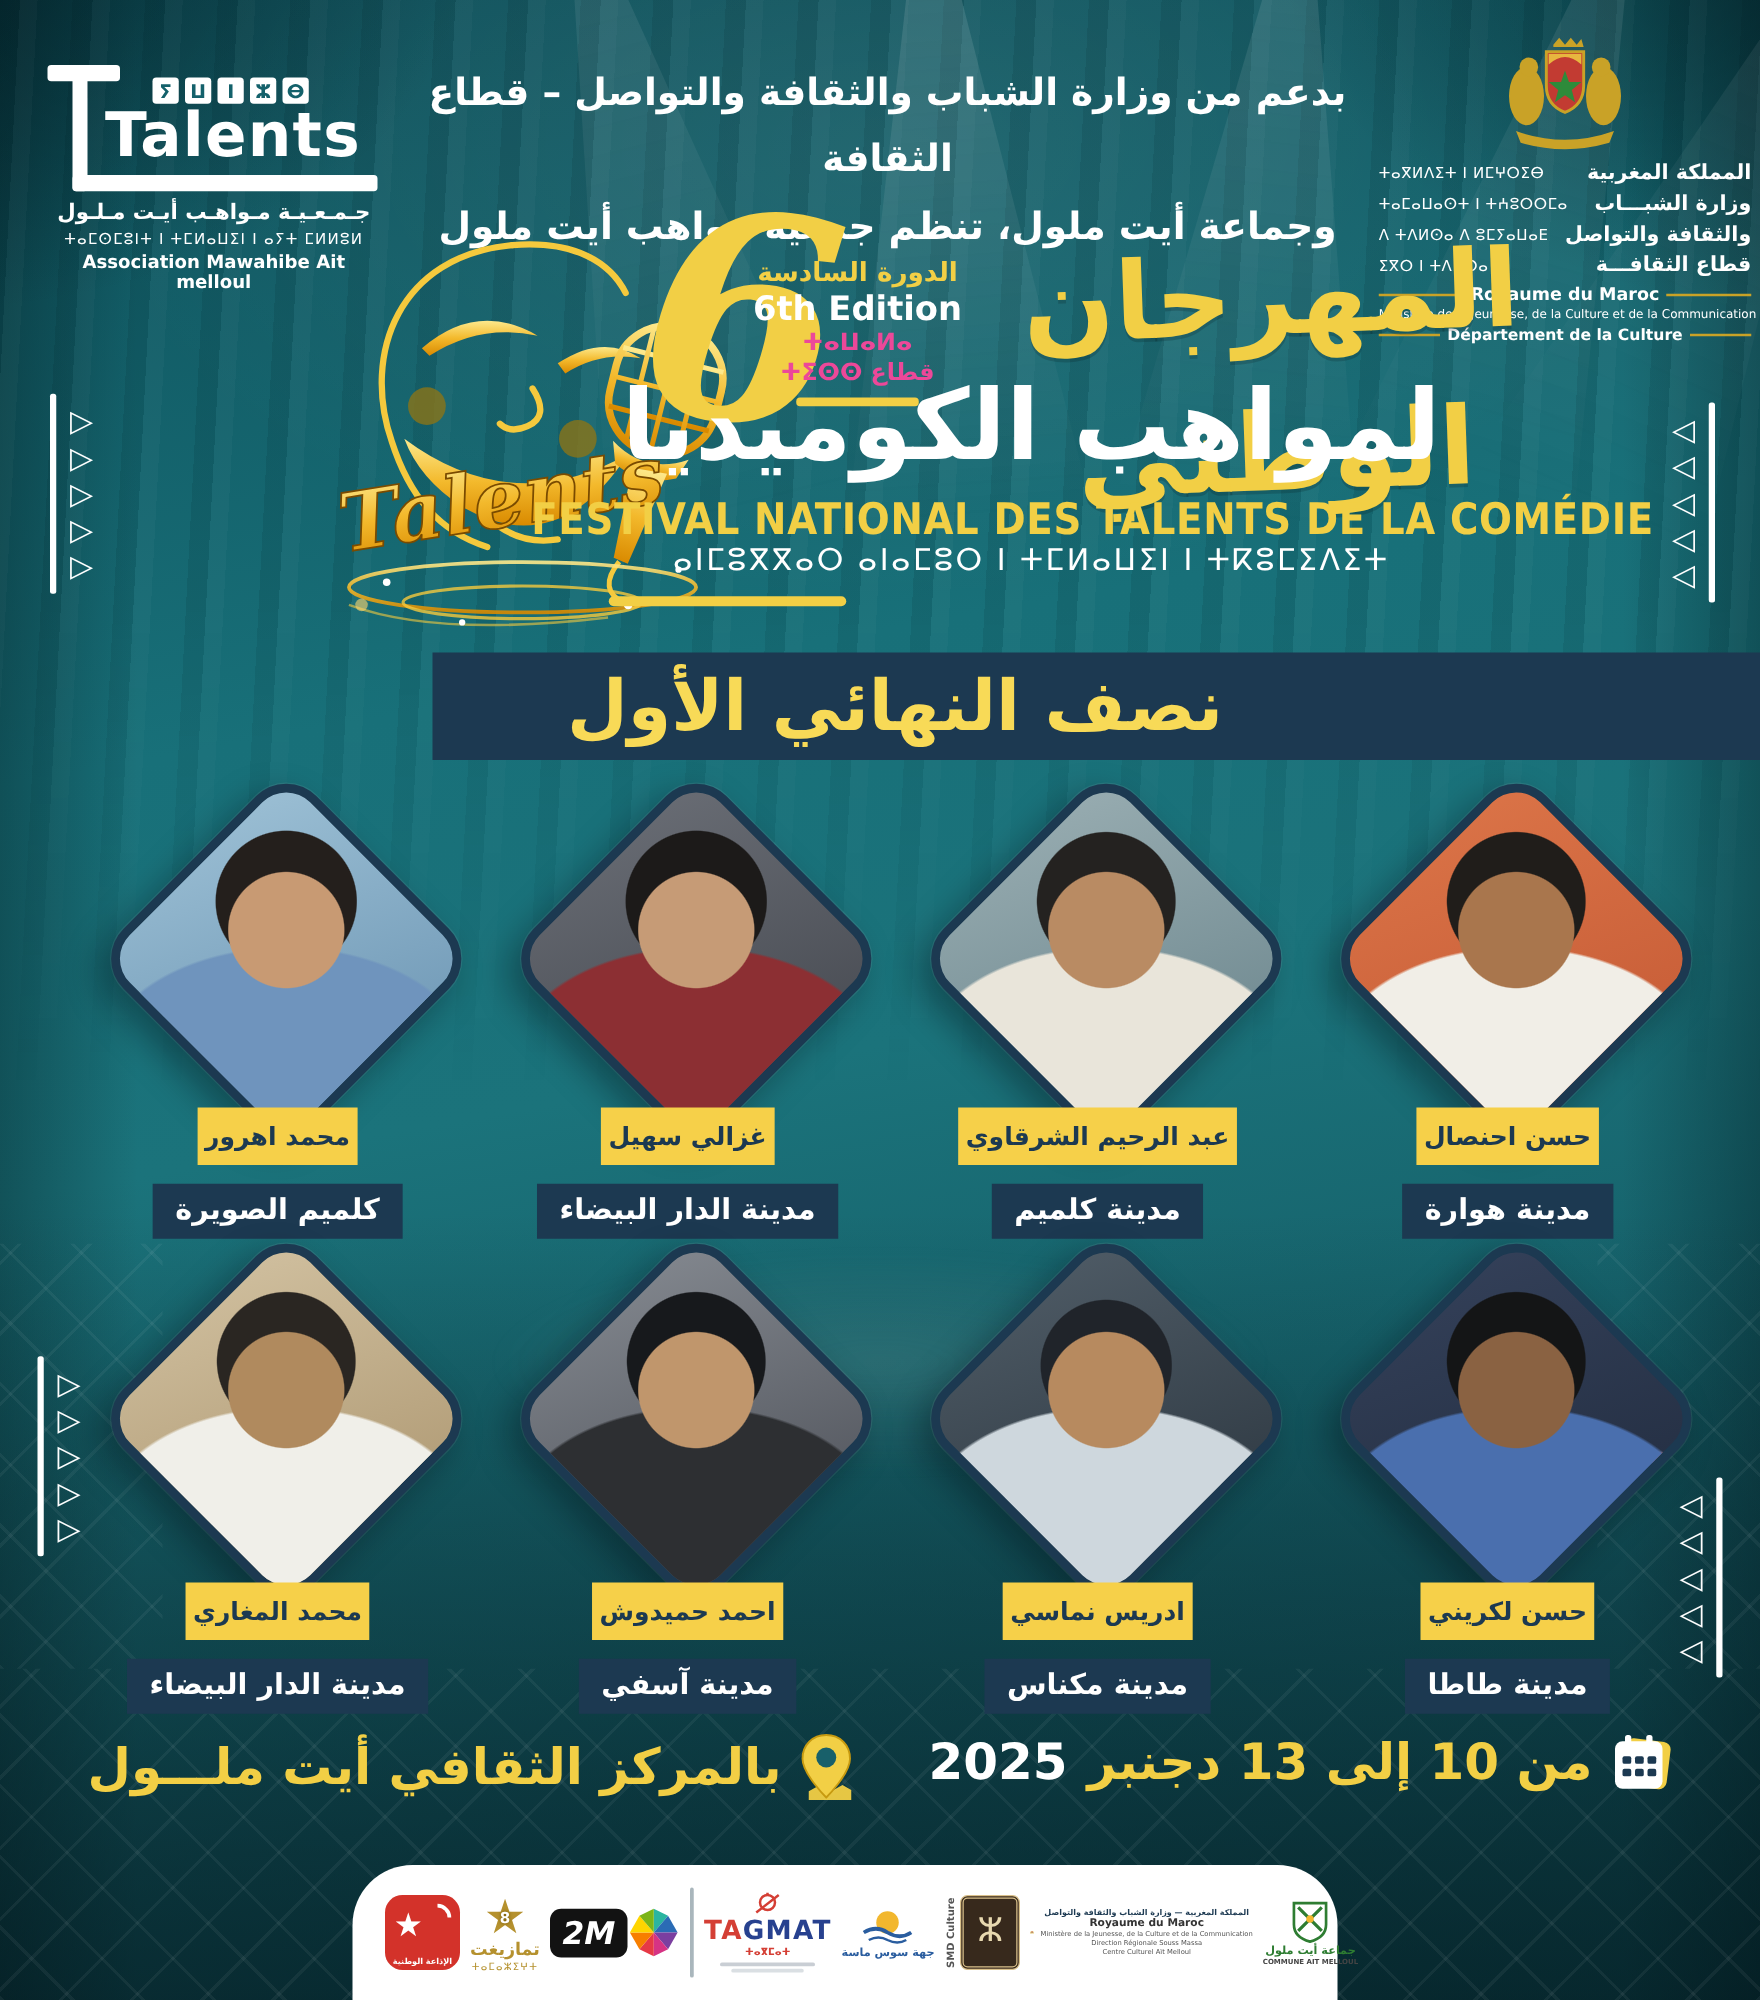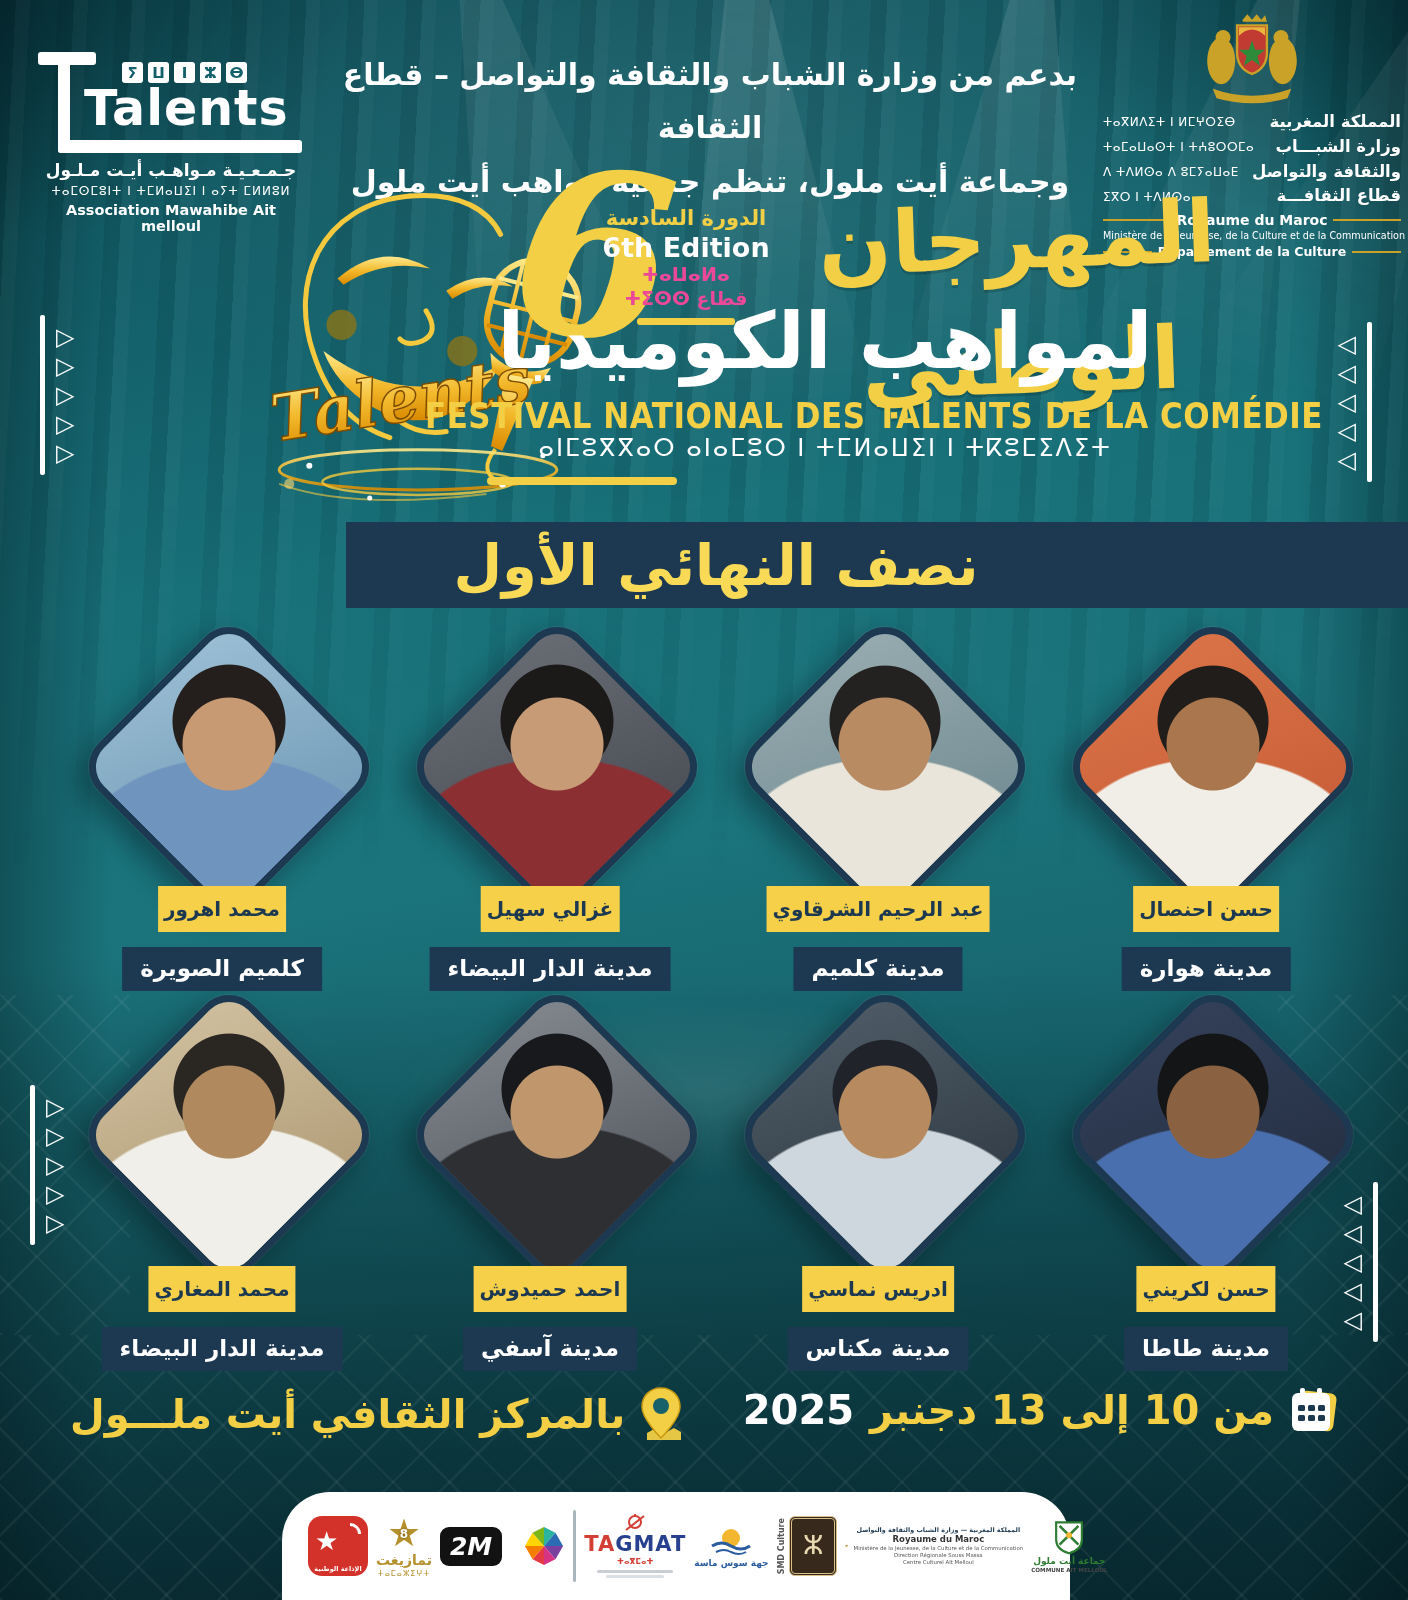--- a/index.html
+++ b/index.html
@@ -57,21 +57,21 @@
   .logo-boxes span{width:21px;height:21px;background:#fff;color:#14616b;font-size:15px;font-weight:bold;
     display:flex;align-items:center;justify-content:center;border-radius:3px}
   .logo-word{position:absolute;left:48px;top:46px;font-size:49px;font-weight:bold;letter-spacing:1px;line-height:1}
   .logo-ar{position:absolute;left:0;top:122px;width:270px;text-align:center;font-size:17px;font-weight:bold}
   .logo-tif{position:absolute;left:0;top:146px;width:270px;text-align:center;font-size:12px;letter-spacing:1px}
   .logo-fr{position:absolute;left:0;top:164px;width:270px;text-align:center;font-size:14.5px;font-weight:bold}
   
   .support{position:absolute;left:320px;top:48px;width:780px;text-align:center;color:#fff;
     font-weight:bold;font-size:30px;line-height:1.78;z-index:5}
   
-  .ministry{position:absolute;left:1103px;top:12px;width:298px;color:#fff;text-align:right;z-index:5}
+  .ministry{position:absolute;left:1103px;top:28px;width:298px;color:#fff;text-align:right;z-index:5}
   .coat-big{display:block;margin:0 auto 4px auto}
   .min-row{display:flex;justify-content:space-between;align-items:center;direction:ltr;line-height:1.5}
   .min-row .tif{font-size:12px;letter-spacing:.5px}
   .min-row .ar{font-size:16.5px;font-weight:bold}
   .gold-row{display:flex;align-items:center;gap:6px;margin-top:3px}
   .gold-row .gl{flex:1;height:2px;background:#c9a227}
   .min-kgd{font-size:14px;font-weight:bold;white-space:nowrap}
   .min-fr{font-size:9.6px;margin-top:2px;white-space:nowrap}
   .min-dep{font-size:12.5px;font-weight:bold;white-space:nowrap}
   
@@ -161,21 +161,21 @@
   .sp-radio::before{content:"★";position:absolute;left:7px;top:12px;color:#fff;font-size:26px;line-height:1}
   .sp-radio::after{content:"";position:absolute;right:7px;top:7px;width:16px;height:16px;
     border:3px solid transparent;border-top-color:#fff;border-radius:50%;transform:rotate(45deg)}
   .radio-lbl{position:absolute;bottom:3px;left:0;width:100%;text-align:center;color:#fff;font-size:6.5px;font-weight:bold}
   .tam-star{position:relative;color:#b5912e;font-size:38px;line-height:1}
   .tam-star::before{content:"★"}
   .tam-badge{position:absolute;top:14px;left:50%;transform:translateX(-50%);color:#fff;font-size:12px;
     font-weight:bold;text-shadow:0 0 3px #6e5200}
   .tam-ar{color:#b5912e;font-size:14px;font-weight:bold}
   .tam-tif{color:#b5912e;font-size:8px;letter-spacing:1px}
-  .sp-2m{flex-direction:row;gap:21px;align-items:center}
+  .sp-2m{flex-direction:row;gap:0;align-items:center}
   .m2-box{background:#121212;color:#fff;font-weight:bold;font-style:italic;font-size:25px;
     padding:7px 10px;border-radius:9px;line-height:1}
   .sp-div{width:3px;height:72px;background:#a9b6bc;border-radius:2px;flex:none}
   .tg-row{font-size:21px;font-weight:bold;letter-spacing:1px}
   .tg-ta{color:#d43f35}
   .tg-gmat{color:#27418f}
   .tg-tif{color:#d43f35;font-size:8px;font-weight:bold}
   .tg-line{width:76px;height:3px;background:#c9ced4;border-radius:2px;margin-top:3px}
   .tg-line2{width:58px;height:3px;background:#dadfe3;border-radius:2px;margin-top:2px}
   .souss-lbl{color:#2a5d9f;font-size:9px;font-weight:bold;margin-top:2px}

